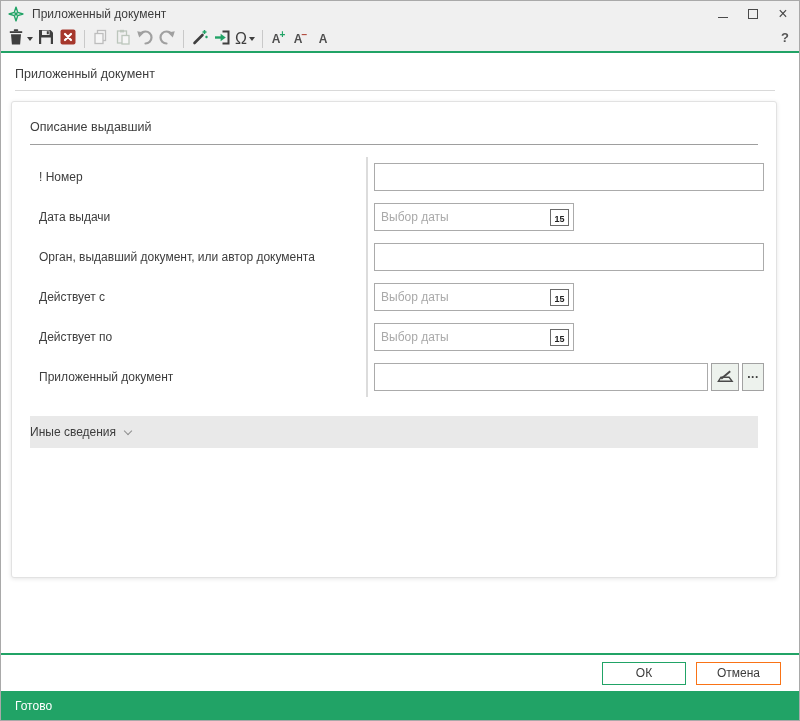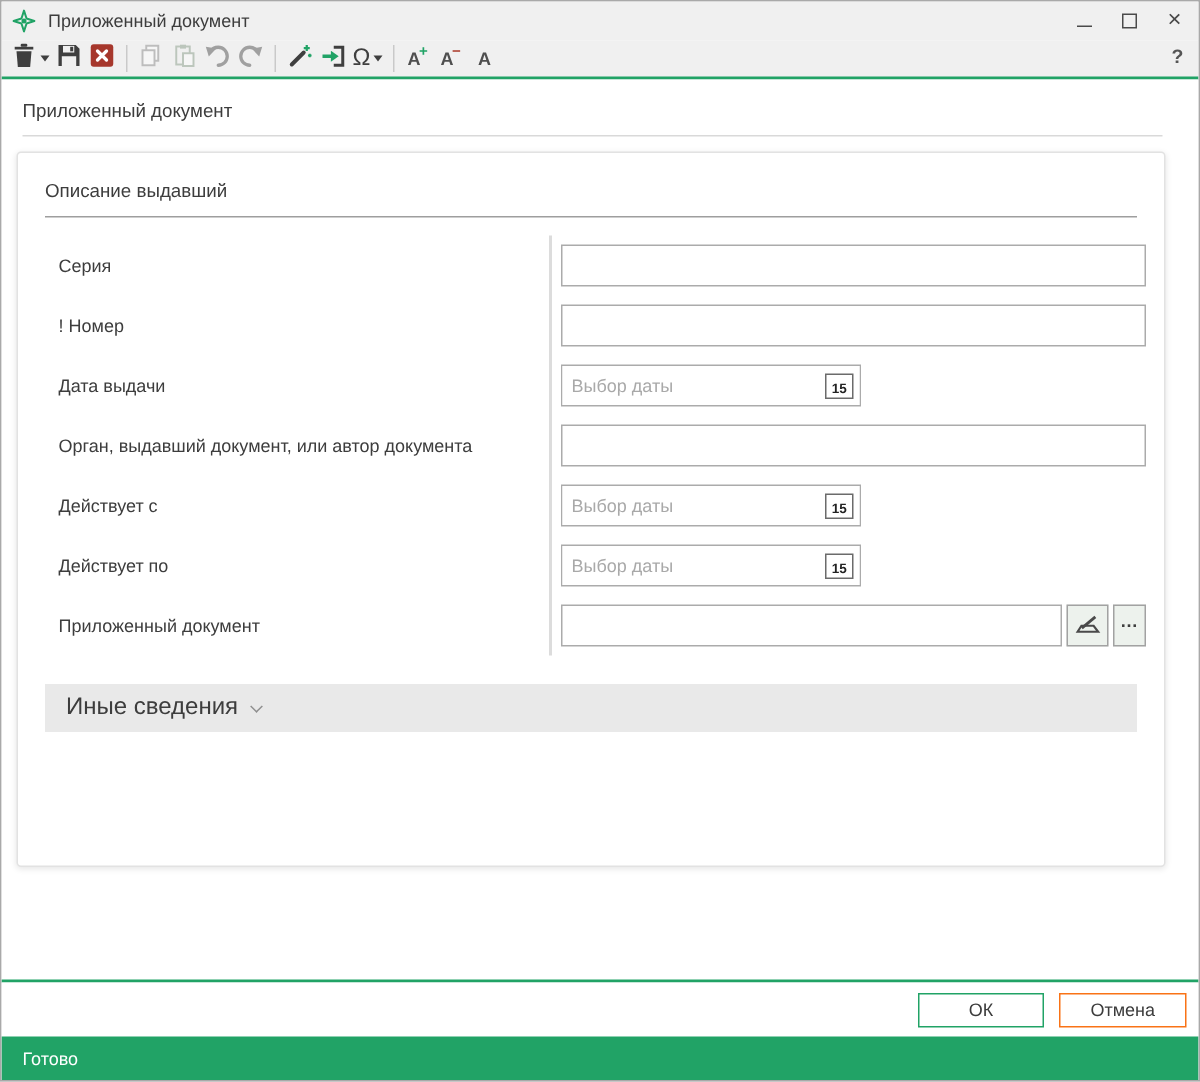--- a/index.html
+++ b/index.html
@@ -68,26 +68,26 @@
   .cal-top{height:5px;background:var(--green);position:relative;}
   .cal-dot{position:absolute;left:8.5px;top:0.6px;width:1.6px;height:3.8px;background:#fff;}
   .cal-dot::before{content:"";position:absolute;left:-1.1px;top:1.1px;width:3.8px;height:1.6px;background:#fff;}
   .cal-day{font-size:9px;font-weight:700;color:#222;text-align:center;line-height:9px;}
 
   .file-input{width:334px;}
   .scan-btn{width:28px;margin-left:3px;}
   .browse-btn{width:22px;margin-left:3px;font-size:12px;font-weight:700;color:#3f3f3f;letter-spacing:0.5px;line-height:8px;padding-bottom:6px;}
 
   .expander{margin:19px 18px 0 18px;height:32px;background:#e9e9e9;display:flex;align-items:center;}
-  .expander-label{margin-left:14px;font-size:16px;color:var(--txt);}
+  .expander-label{font-size:12px;color:var(--txt);}
   .expander-chev{margin-left:9px;margin-top:-3px;border-color:#8f8f8f;}
 
   
   .footer-line{position:absolute;bottom:65px;left:0;right:0;height:2px;background:var(--green);}
-  .footer{position:absolute;bottom:29px;left:0;right:0;height:36px;background:#fff;display:flex;align-items:center;justify-content:flex-end;padding-right:8px;}
+  .footer{position:absolute;bottom:29px;left:0;right:0;height:36px;background:#fff;display:flex;align-items:center;justify-content:flex-end;padding-right:18px;}
   .btn{height:23px;background:#fff;font-size:12px;color:#3c3c3c;font-family:"Liberation Sans",sans-serif;display:flex;align-items:center;justify-content:center;cursor:default;}
   .btn-ok{width:84px;border:1px solid var(--green);margin-right:10px;}
   .btn-cancel{width:85px;border:1px solid #f97316;}
   .statusbar{position:absolute;bottom:0;left:0;right:0;height:29px;background:var(--green);display:flex;align-items:center;padding-left:14px;}
   .status-text{font-size:12px;color:#fff;}
 </style>
 </head>
 <body>
 
 <div class="window">
@@ -222,26 +222,20 @@
 
     <div class="panel">
       <div class="group-title">Описание выдавший</div>
       <div class="group-line"></div>
 
       <div class="form">
         <div class="v-divider"></div>
 
 
 
-        <div class="row">
-          <div class="row-label">Серия</div>
-          <div class="row-field">
-            <input class="txt-input wide" value="" style="">
-          </div>
-        </div>
 
         <div class="row">
           <div class="row-label">! Номер</div>
           <div class="row-field">
             <input class="txt-input wide" value="" style="">
           </div>
         </div>
 
         <div class="row">
           <div class="row-label">Дата выдачи</div>

